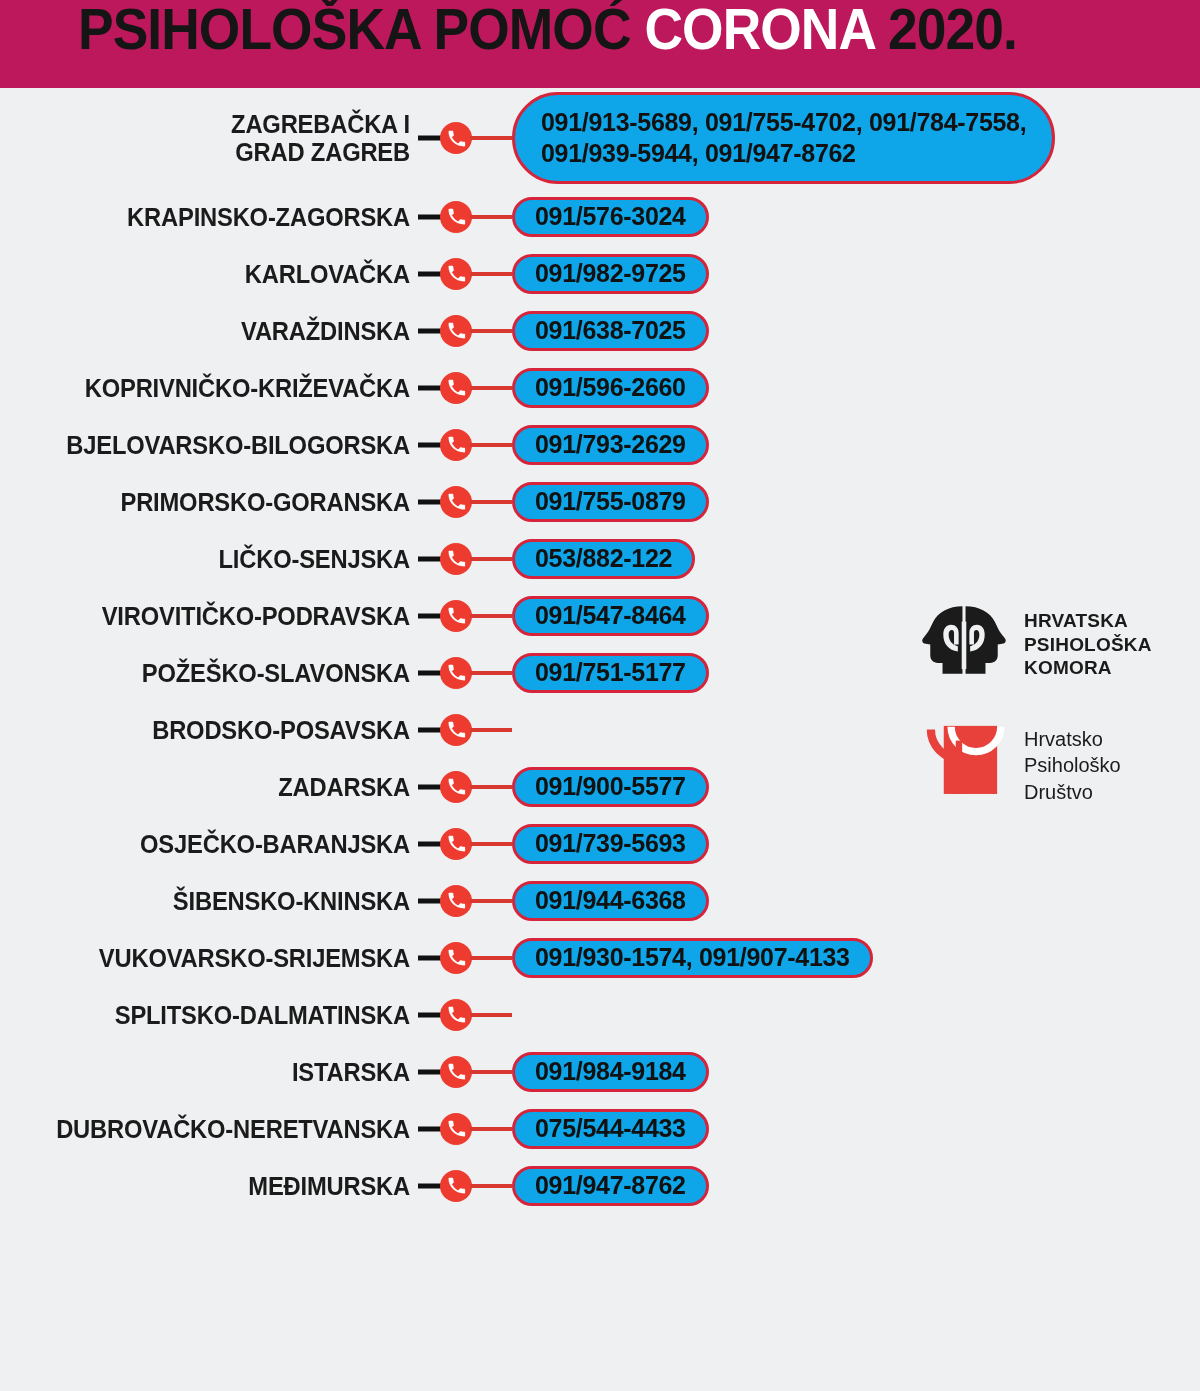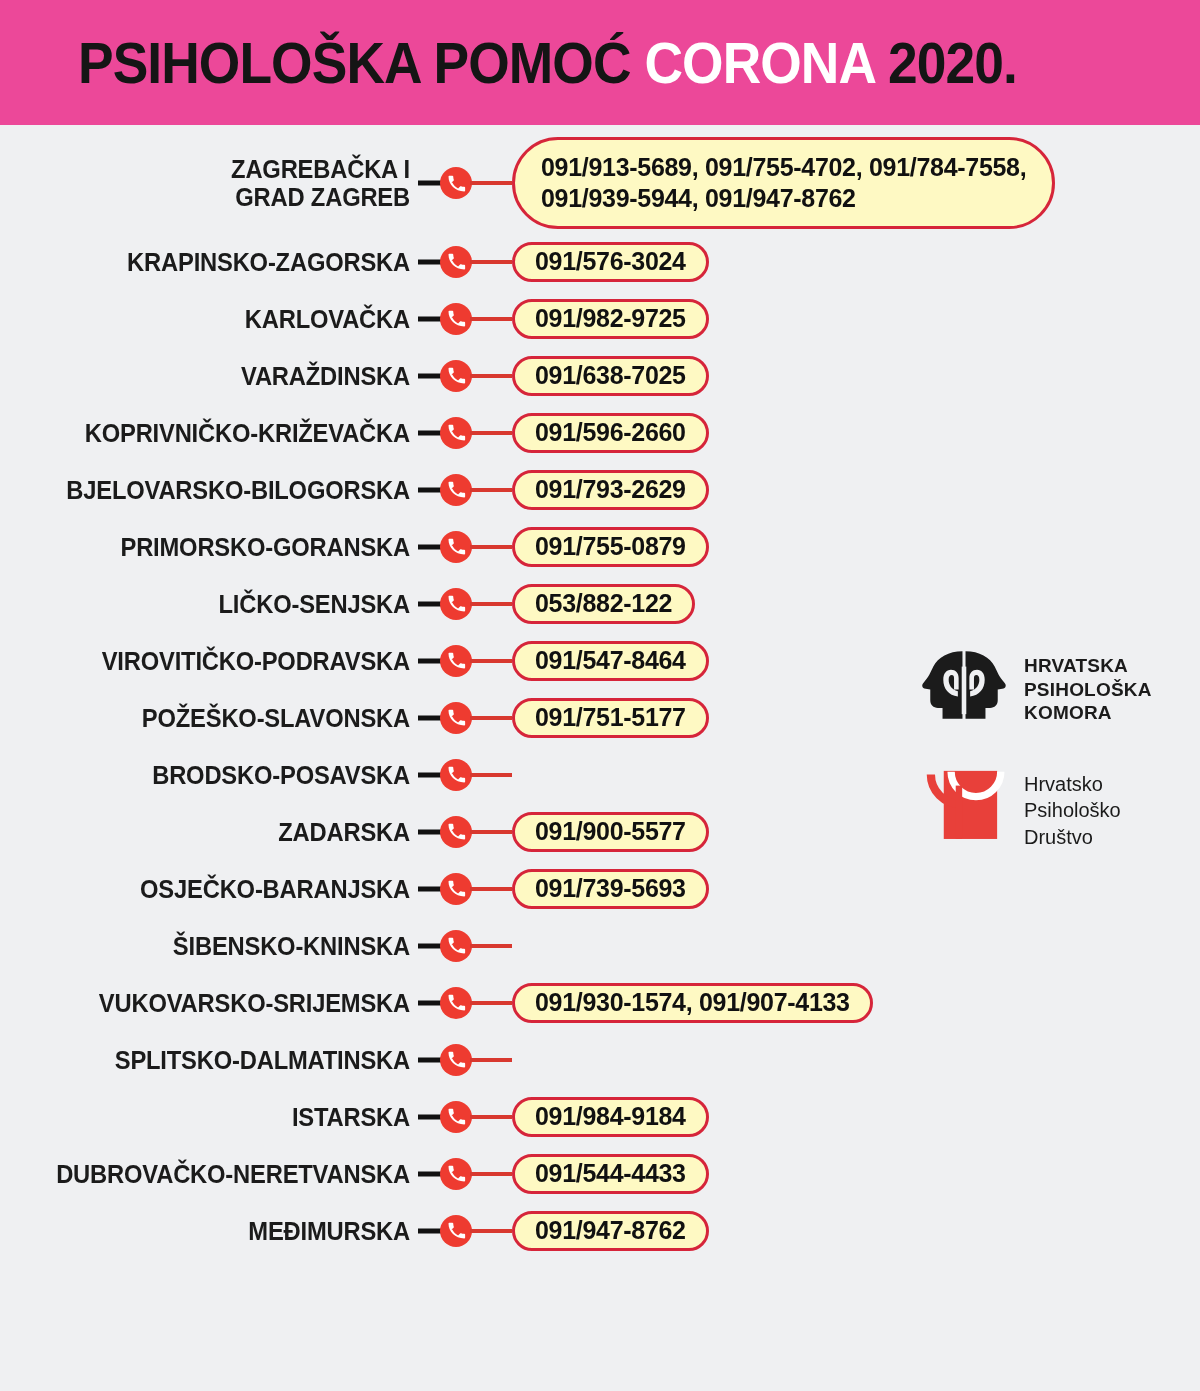--- a/index.html
+++ b/index.html
@@ -11,45 +11,43 @@
     height: 1391px;
     background: #eff0f2;
     font-family: "Liberation Sans", sans-serif;
     overflow: hidden;
     position: relative;
   }
 
   
   .header {
     width: 1200px;
-    height: 125px;
-    background: #ec4899;
-    display: flex;
-    align-items: center;
+    height: 88px;
+    background: #be185d;
+    display: flex;
     box-sizing: border-box;
     padding-left: 78px;
   }
   .header-title {
     font-size: 58px;
     font-weight: bold;
     letter-spacing: -1px;
     line-height: 1;
     white-space: nowrap;
     transform: scaleX(0.92);
     transform-origin: left center;
   }
   .t-black { color: #151515; }
   .t-white { color: #ffffff; }
 
   
   .page {
     position: relative;
     width: 1200px;
     height: 1266px;
-    margin-top: 8px;
   }
 
   .list {
     position: absolute;
     left: 0;
     top: 0;
     width: 1200px;
   }
 
   
@@ -112,21 +110,21 @@
     top: 50%;
     width: 42px;
     height: 4px;
     background: #d8382f;
     transform: translateY(-50%);
   }
 
   .pill {
     flex: 0 0 auto;
     border: 3px solid #d6253a;
-    background: #fef9c3;
+    background: #0ea5e9;
     border-radius: 999px;
     height: 40px;
     display: flex;
     align-items: center;
     padding: 0 20px;
     box-sizing: border-box;
     font-size: 25px;
     font-weight: bold;
     color: #111111;
     letter-spacing: -0.3px;
@@ -360,20 +358,21 @@
         <div class="label">ŠIBENSKO-KNINSKA</div>
         <div class="connector">
           <span class="dash-left"></span>
           <span class="phone-dot">
             <svg width="19" height="19" viewBox="0 0 24 24" aria-hidden="true">
               <path fill="#ffffff" d="M6.6 10.8c1.6 3.2 4.2 5.8 7.4 7.4l2.5-2.5c.3-.3.8-.4 1.2-.3 1.3.4 2.7.7 4.1.7.6 0 1.1.5 1.1 1.1V21c0 .6-.5 1.1-1.1 1.1C10.3 22.1 1.9 13.7 1.9 3.3 1.9 2.7 2.4 2.2 3 2.2h3.8c.6 0 1.1.5 1.1 1.1 0 1.4.2 2.8.7 4.1.1.4 0 .9-.3 1.2l-2.7 2.2z"></path>
             </svg>
           </span>
           <span class="dash-right"></span>
         </div>
+        <div class="pill">091/944-6368</div>
       </div>
       <div class="row">
         <div class="label">VUKOVARSKO-SRIJEMSKA</div>
         <div class="connector">
           <span class="dash-left"></span>
           <span class="phone-dot">
             <svg width="19" height="19" viewBox="0 0 24 24" aria-hidden="true">
               <path fill="#ffffff" d="M6.6 10.8c1.6 3.2 4.2 5.8 7.4 7.4l2.5-2.5c.3-.3.8-.4 1.2-.3 1.3.4 2.7.7 4.1.7.6 0 1.1.5 1.1 1.1V21c0 .6-.5 1.1-1.1 1.1C10.3 22.1 1.9 13.7 1.9 3.3 1.9 2.7 2.4 2.2 3 2.2h3.8c.6 0 1.1.5 1.1 1.1 0 1.4.2 2.8.7 4.1.1.4 0 .9-.3 1.2l-2.7 2.2z"></path>
             </svg>
           </span>
@@ -410,21 +409,21 @@
         <div class="label">DUBROVAČKO-NERETVANSKA</div>
         <div class="connector">
           <span class="dash-left"></span>
           <span class="phone-dot">
             <svg width="19" height="19" viewBox="0 0 24 24" aria-hidden="true">
               <path fill="#ffffff" d="M6.6 10.8c1.6 3.2 4.2 5.8 7.4 7.4l2.5-2.5c.3-.3.8-.4 1.2-.3 1.3.4 2.7.7 4.1.7.6 0 1.1.5 1.1 1.1V21c0 .6-.5 1.1-1.1 1.1C10.3 22.1 1.9 13.7 1.9 3.3 1.9 2.7 2.4 2.2 3 2.2h3.8c.6 0 1.1.5 1.1 1.1 0 1.4.2 2.8.7 4.1.1.4 0 .9-.3 1.2l-2.7 2.2z"></path>
             </svg>
           </span>
           <span class="dash-right"></span>
         </div>
-        <div class="pill">091/544-4433</div>
+        <div class="pill">075/544-4433</div>
       </div>
       <div class="row">
         <div class="label">MEĐIMURSKA</div>
         <div class="connector">
           <span class="dash-left"></span>
           <span class="phone-dot">
             <svg width="19" height="19" viewBox="0 0 24 24" aria-hidden="true">
               <path fill="#ffffff" d="M6.6 10.8c1.6 3.2 4.2 5.8 7.4 7.4l2.5-2.5c.3-.3.8-.4 1.2-.3 1.3.4 2.7.7 4.1.7.6 0 1.1.5 1.1 1.1V21c0 .6-.5 1.1-1.1 1.1C10.3 22.1 1.9 13.7 1.9 3.3 1.9 2.7 2.4 2.2 3 2.2h3.8c.6 0 1.1.5 1.1 1.1 0 1.4.2 2.8.7 4.1.1.4 0 .9-.3 1.2l-2.7 2.2z"></path>
             </svg>
           </span>

